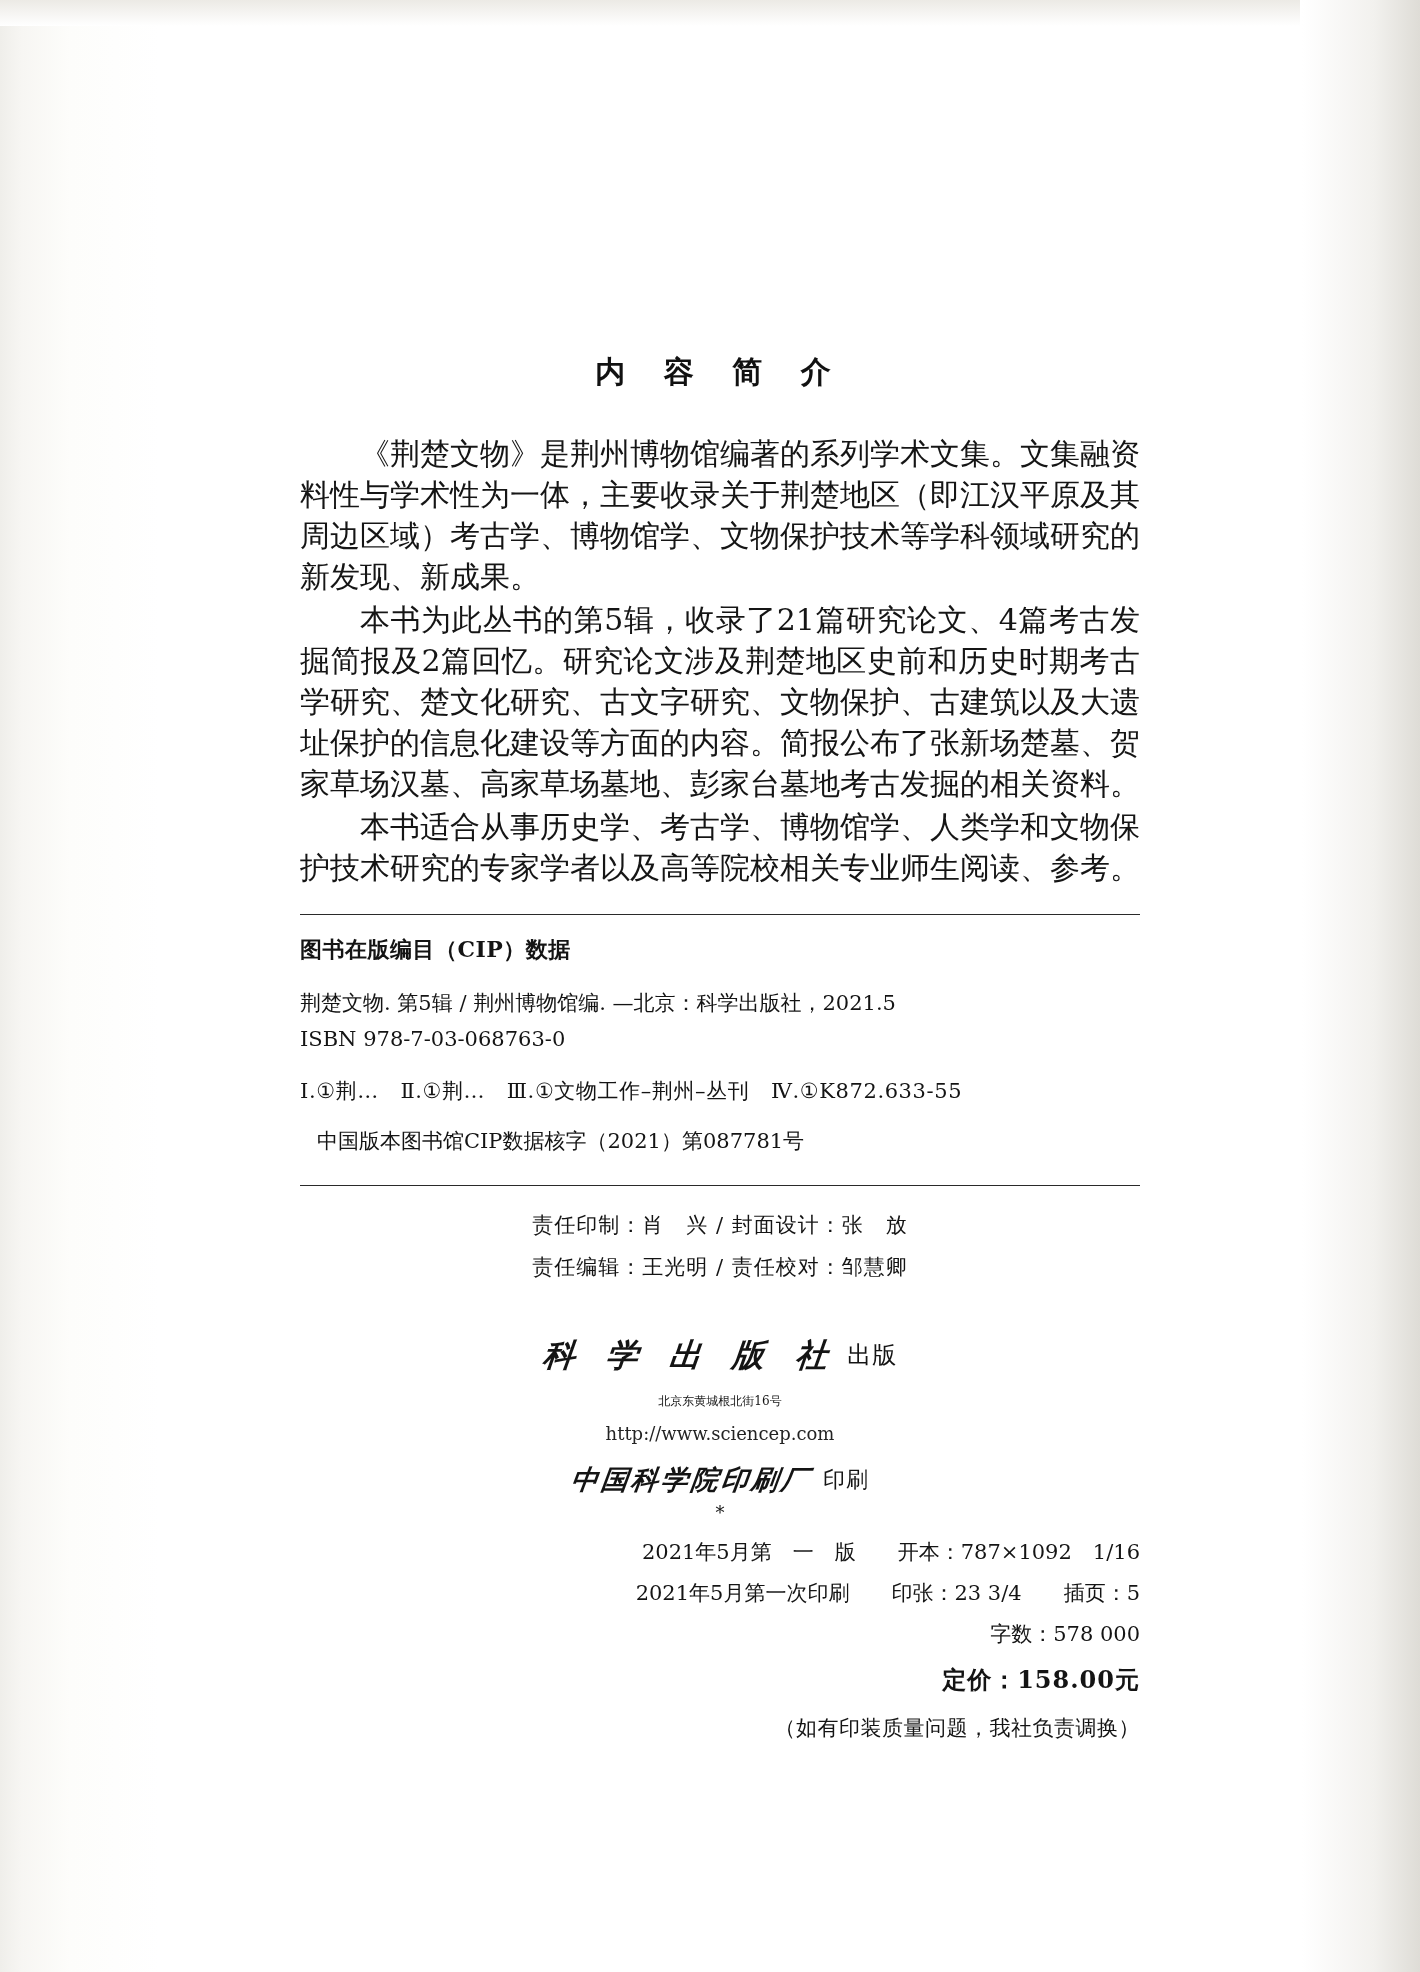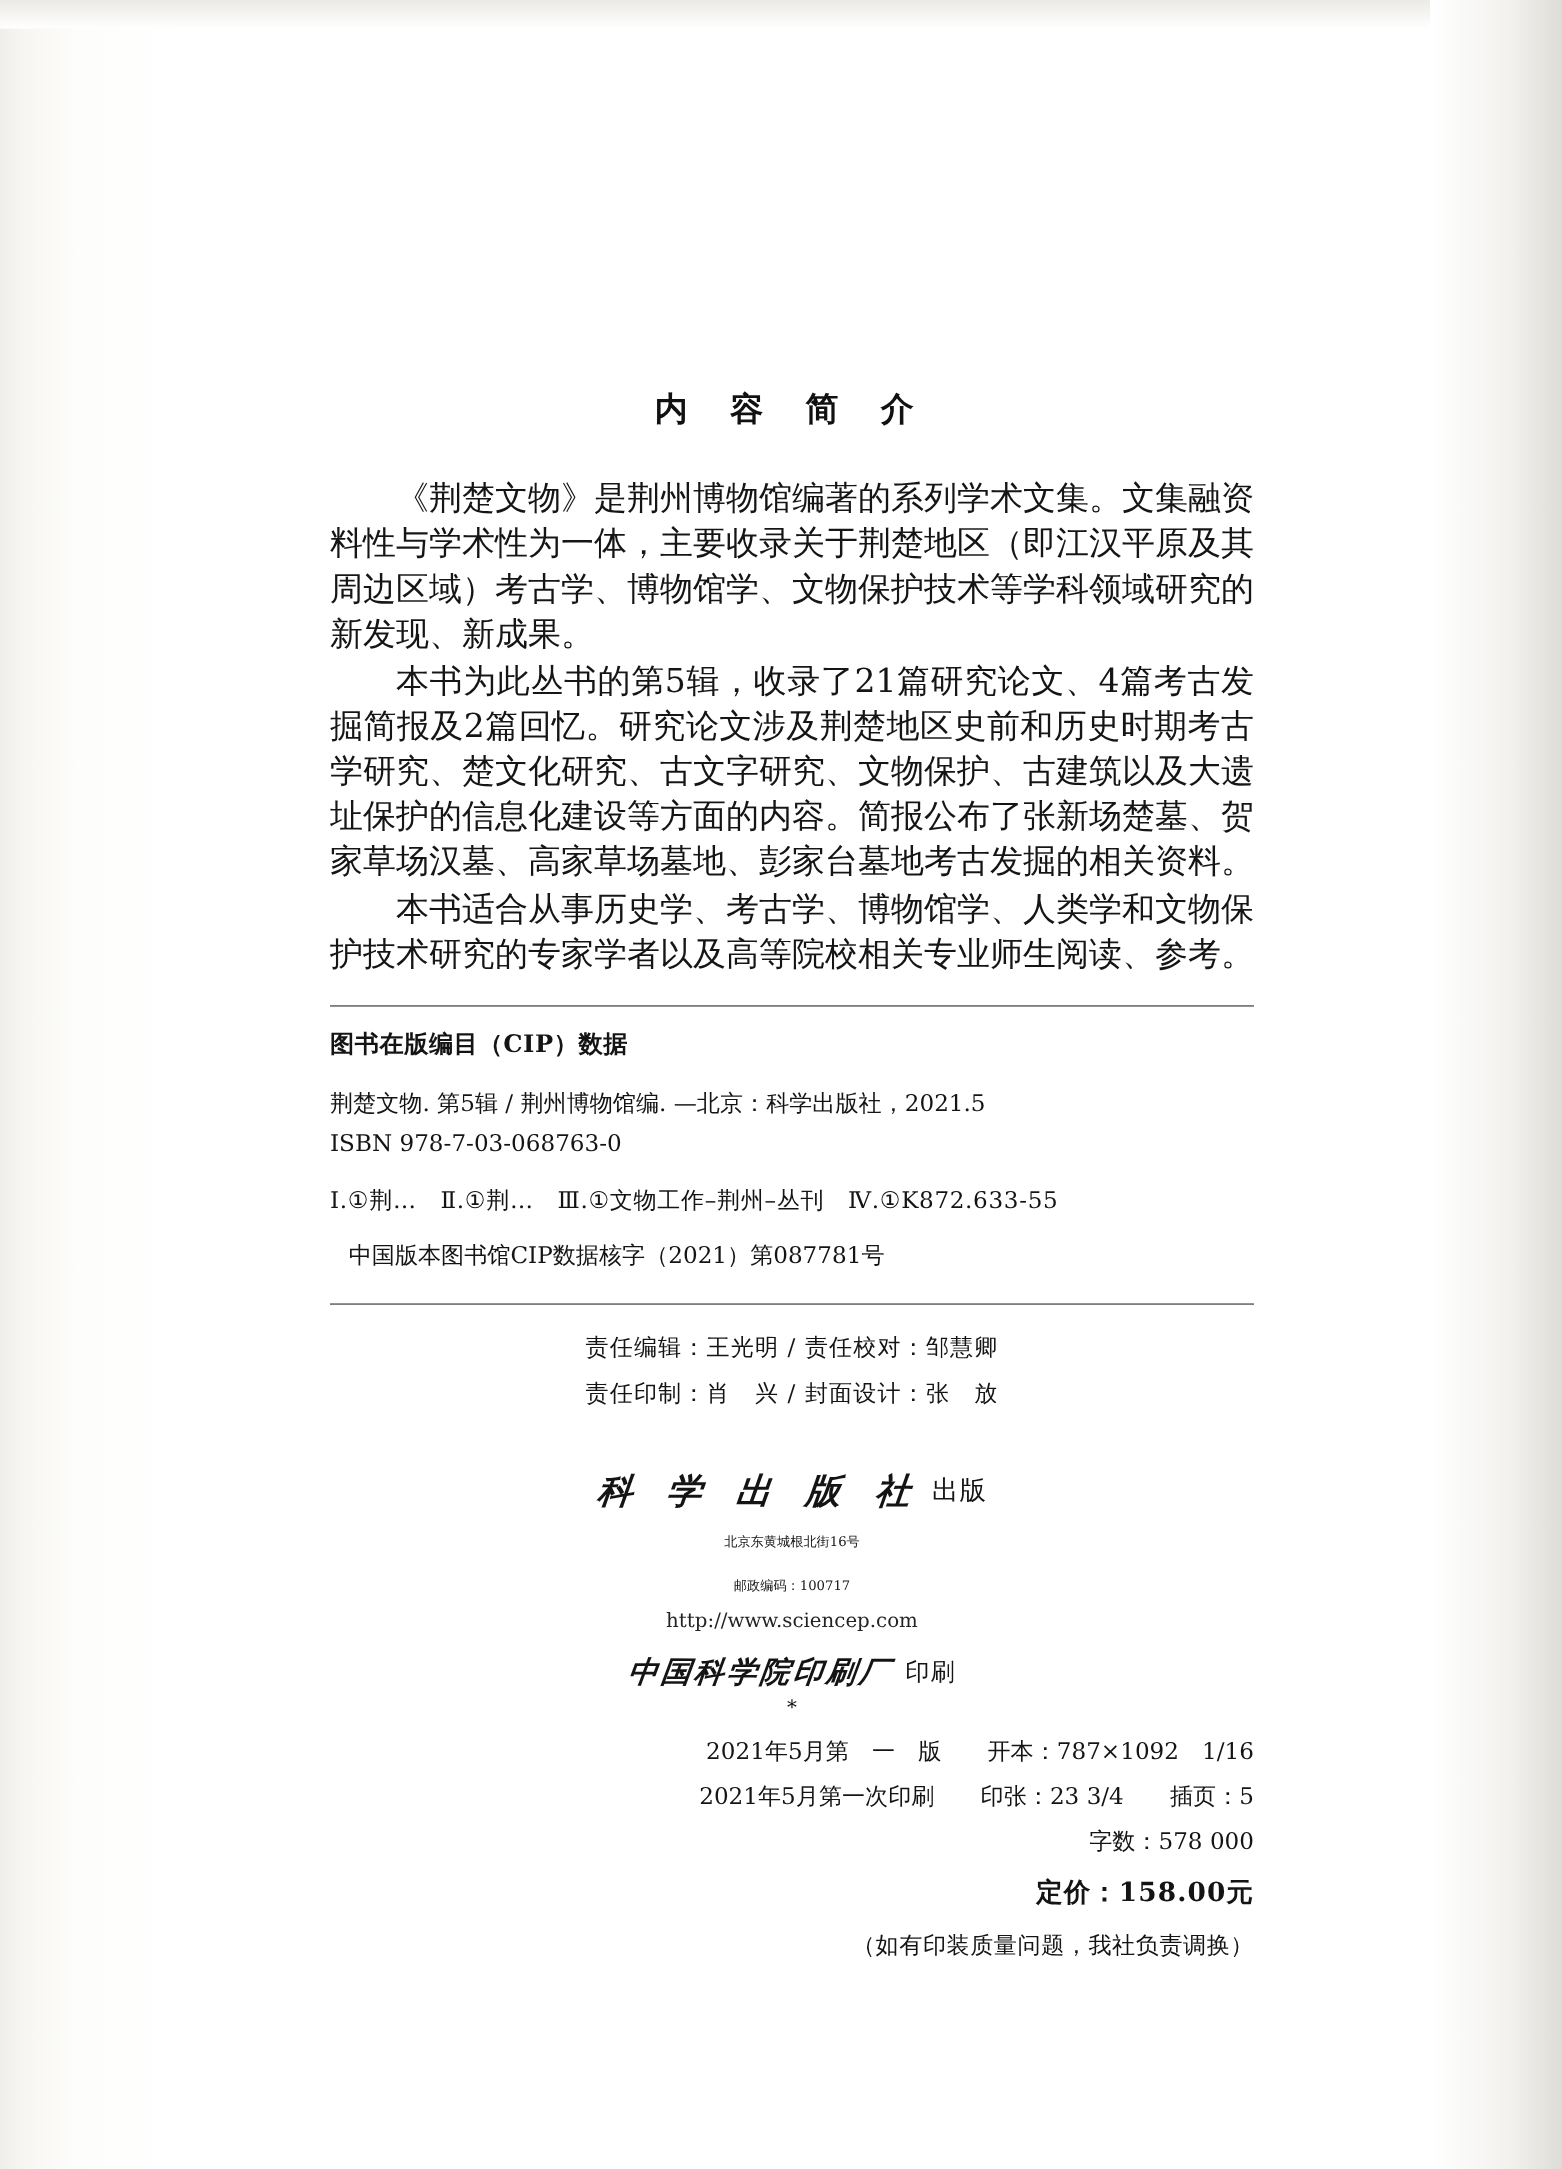--- a/index.html
+++ b/index.html
@@ -228,30 +228,29 @@
       <div class="cip-line">荆楚文物. 第5辑 / 荆州博物馆编. —北京：科学出版社，2021.5</div>
       <div class="cip-line">ISBN 978-7-03-068763-0</div>
       <div class="cip-gap"></div>
       <div class="cip-line cip-class">Ⅰ.①荆…　Ⅱ.①荆…　Ⅲ.①文物工作–荆州–丛刊　Ⅳ.①K872.633-55</div>
       <div class="cip-line cip-core">中国版本图书馆CIP数据核字（2021）第087781号</div>
     </div>
 
     <hr class="rule thin">
 
     <div class="credits">
+      <div>责任印制：肖　兴 / 封面设计：张　放</div>
       <div>责任编辑：王光明 / 责任校对：邹慧卿</div>
-      <div>责任印制：肖　兴 / 封面设计：张　放</div>
     </div>
 
     <div class="publisher">
       <div>
         <span class="publisher-name">科 学 出 版 社</span><span class="publisher-suffix">出版</span>
       </div>
       <div class="pub-line">北京东黄城根北街16号</div>
-      <div class="pub-line">邮政编码：100717</div>
       <div class="pub-url">http://www.sciencep.com</div>
 
       <div class="printer">
         <span class="printer-name">中国科学院印刷厂</span><span class="printer-suffix">印刷</span>
       </div>
       <div class="star">*</div>
     </div>
 
     <div class="imprint">
       <div>2021年5月第　一　版　　开本：787×1092　1/16</div>

